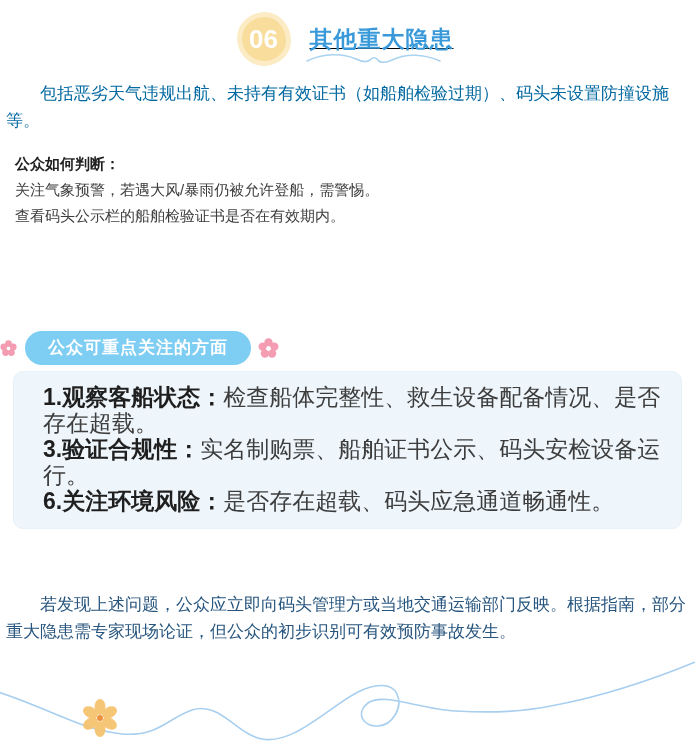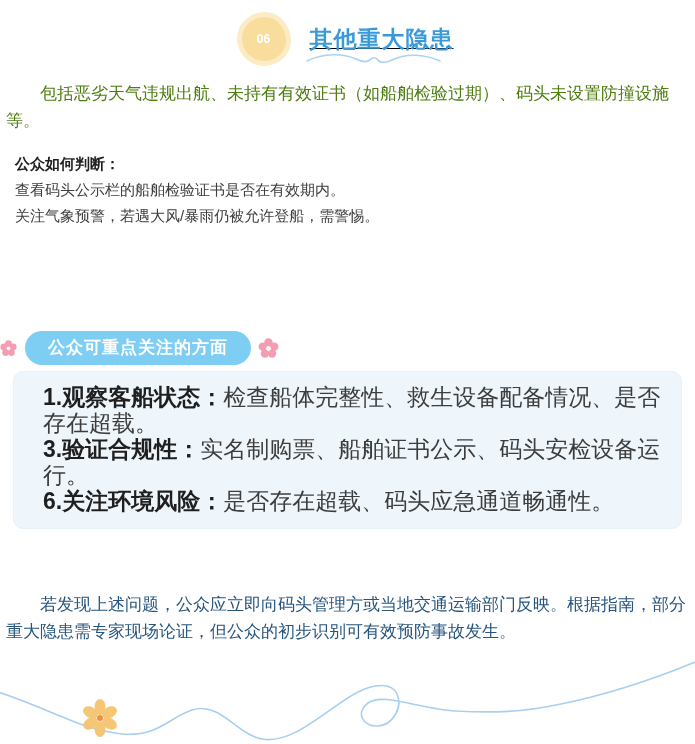--- a/index.html
+++ b/index.html
@@ -16,33 +16,33 @@
     margin-top: 12px;
     display: flex; align-items: center; justify-content: center;
     height: 54px; position: relative;
   }
   .num-badge {
     width: 44px; height: 44px;
     background: #f8dd9c;
     border-radius: 52% 48% 50% 50% / 48% 54% 46% 52%;
     box-shadow: 0 0 0 5px #fbecc6;
     display: flex; align-items: center; justify-content: center;
-    color: #ffffff; font-weight: bold; font-size: 12px;
+    color: #ffffff; font-weight: bold; font-size: 26px;
     margin-right: 24px;
   }
   .header-title-wrap { position: relative; text-decoration: underline; }
   .section-title {
     color: #3a9ad9; font-size: 23px; font-weight: bold; letter-spacing: 1px;
   }
   .title-squiggle { position: absolute; left: -6px; top: 27px; }
 
   
   .intro {
     margin: 14px 6px 0 6px;
-    font-size: 17px; line-height: 27px; color: #4d7c0f;
+    font-size: 17px; line-height: 27px; color: #0369a1;
     text-indent: 2em;
   }
   .judge { margin: 17px 6px 0 15px; font-size: 15px; line-height: 26px; }
   .judge-heading { font-weight: bold; color: #1f1f1f; }
   .judge-line { color: #3d3d3d; }
 
   
   .pill-row {
     margin-top: 104px;
     display: flex; align-items: center; 
@@ -99,22 +99,22 @@
       <svg class="title-squiggle" width="140" height="14" viewBox="0 0 140 14">
         <path d="M3 10 C 20 2, 38 2, 52 8 C 58 11, 62 12, 66 9 C 68 6, 72 6, 74 9 C 76 12, 82 12, 88 9 C 102 2, 120 3, 136 10" fill="none" stroke="#a9d3f0" stroke-width="1.6" stroke-linecap="round"></path>
       </svg>
     </div>
   </div>
 
   <p class="intro">包括恶劣天气违规出航、未持有有效证书（如船舶检验过期）、码头未设置防撞设施等。</p>
 
   <div class="judge">
     <div class="judge-heading">公众如何判断：</div>
+    <div class="judge-line">关注气象预警，若遇大风/暴雨仍被允许登船，需警惕。</div>
     <div class="judge-line">查看码头公示栏的船舶检验证书是否在有效期内。</div>
-    <div class="judge-line">关注气象预警，若遇大风/暴雨仍被允许登船，需警惕。</div>
   </div>
 
   <div class="pill-row">
     <span class="flower flower-left">
       <svg width="17" height="17" viewBox="0 0 20 20">
         <g fill="#f49cb1">
           <circle cx="10" cy="4.2" r="4"></circle>
             <circle cx="15.5" cy="8.2" r="4"></circle>
             <circle cx="13.4" cy="14.7" r="4"></circle>
           <circle cx="6.6" cy="14.7" r="4"></circle>

